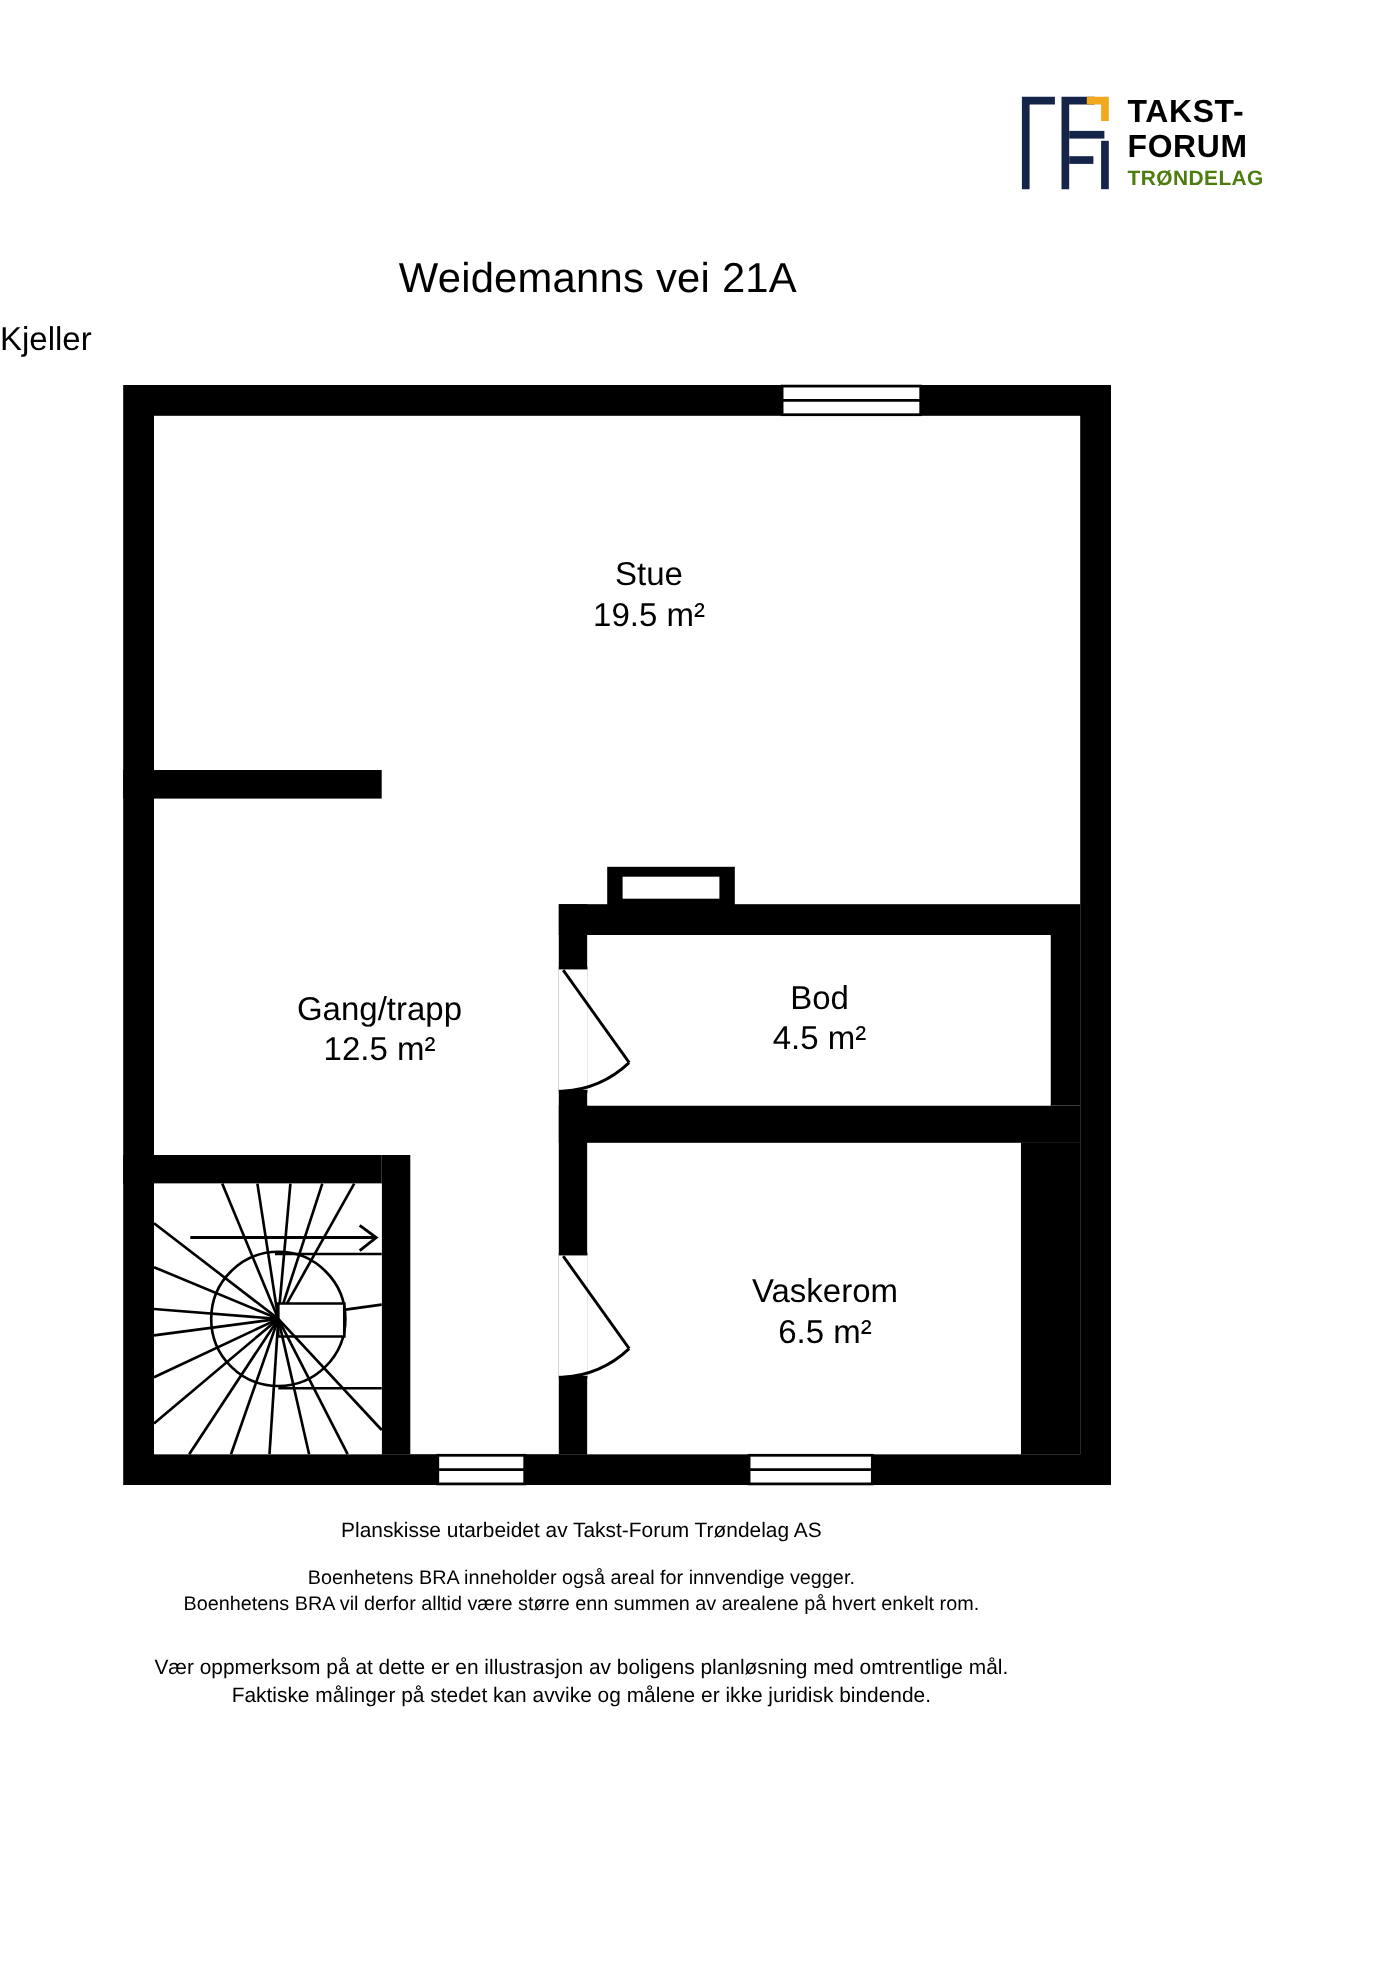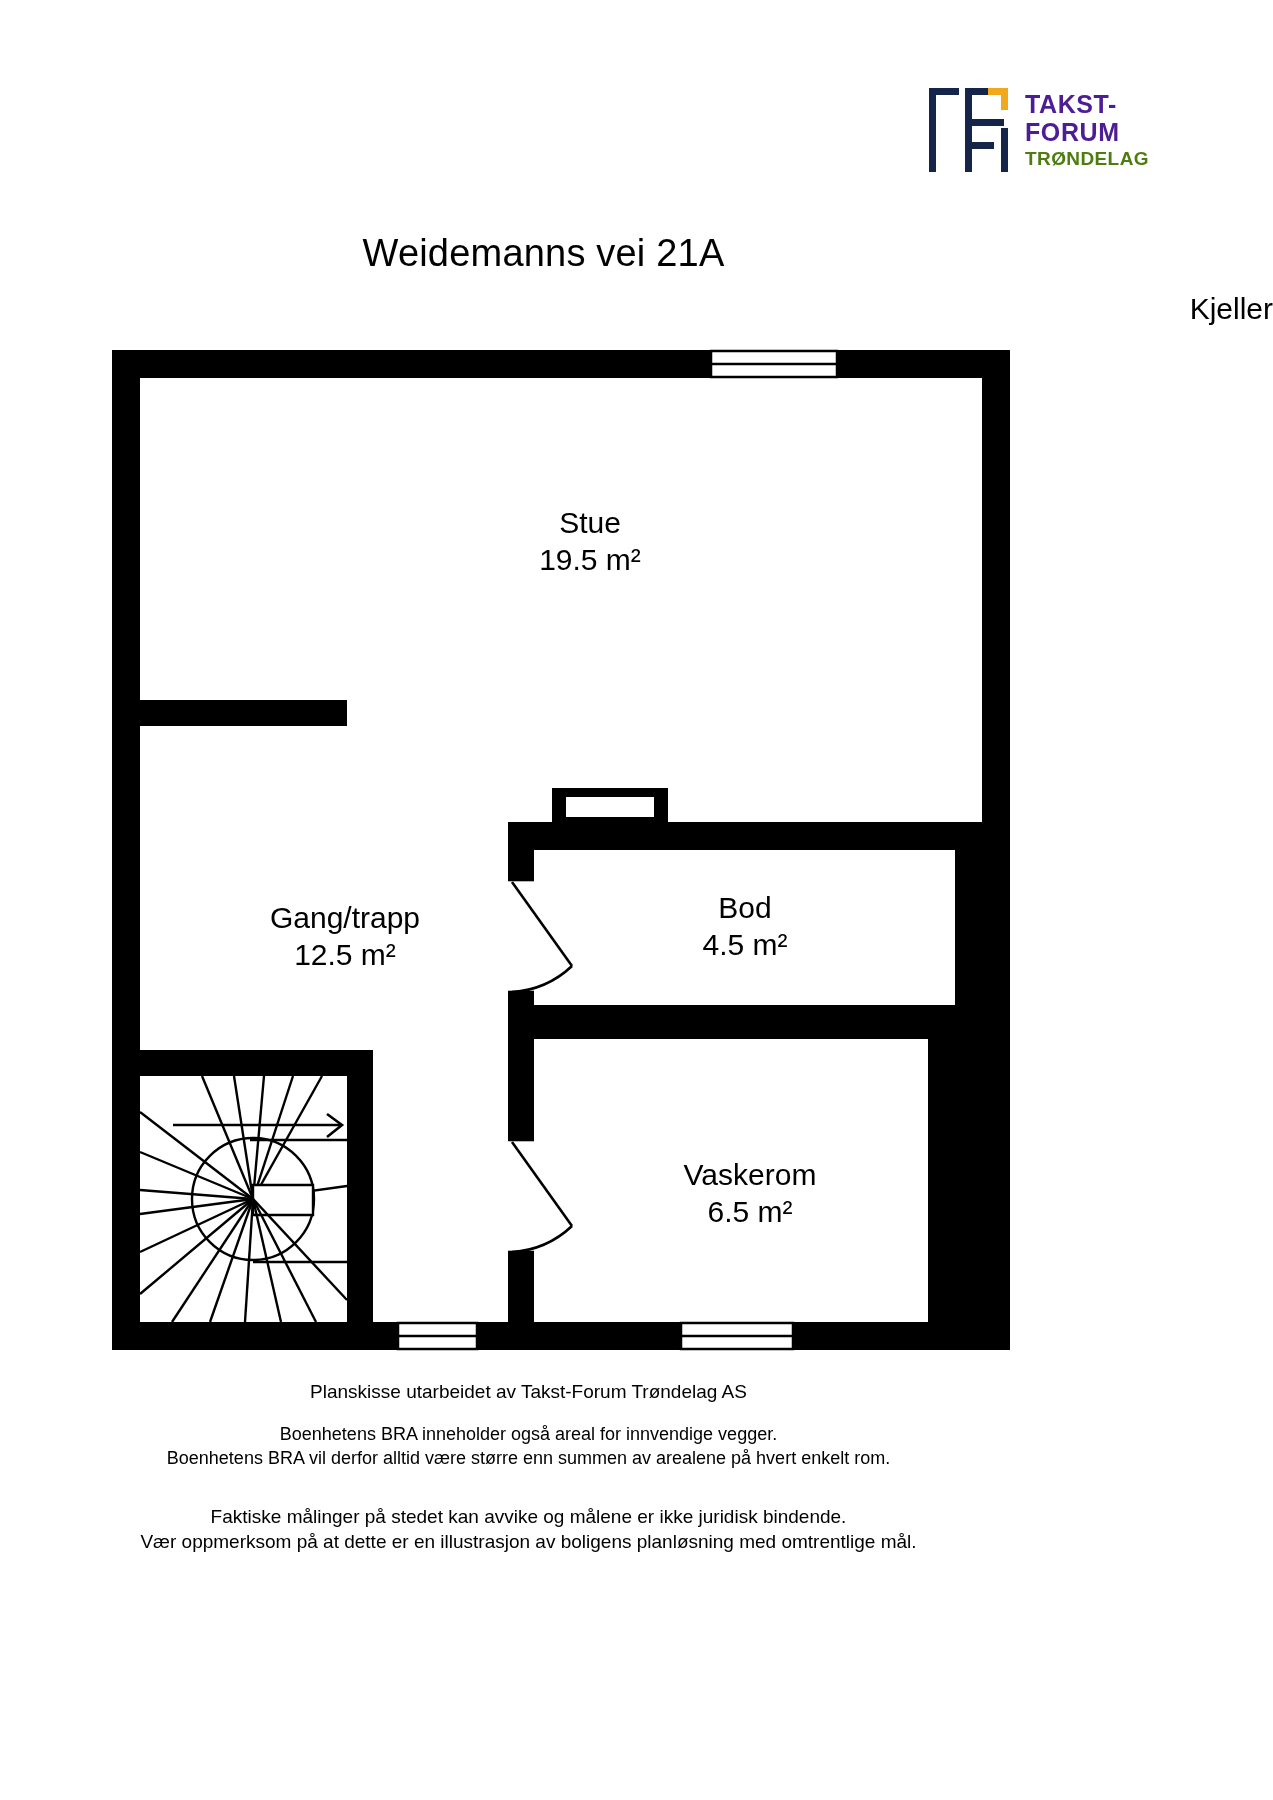--- a/index.html
+++ b/index.html
@@ -31,24 +31,24 @@
     height: 92px;
     flex: none;
   }
   .logo-text {
     display: flex;
     flex-direction: column;
     line-height: 1.0;
   }
   .logo-text .lt1,
   .logo-text .lt2 {
-    font-size: 25px;
+    font-size: 29px;
     font-weight: bold;
     letter-spacing: 0.6px;
-    color: #4c1d95;
+    color: #000000;
   }
   .logo-text .lt2 { margin-top: 3px; }
   .logo-text .lt3 {
     font-size: 19px;
     font-weight: bold;
     letter-spacing: 0.4px;
     color: #4d7c0f;
     margin-top: 4px;
   }
 
@@ -61,21 +61,21 @@
     text-align: center;
     font-size: 38px;
     font-weight: normal;
     letter-spacing: 0.2px;
   }
   .subtitle {
     position: absolute;
     top: 292px;
     left: 0;
     width: 1273px;
-    text-align: right;
+    text-align: left;
     font-size: 30px;
     font-weight: normal;
   }
 
   
   .plan {
     position: absolute;
     left: 0;
     top: 0;
     width: 1273px;
@@ -286,15 +286,15 @@
 </div>
 
 <div class="footer" id="footer-credit">Planskisse utarbeidet av Takst-Forum Trøndelag AS</div>
 
 <div class="footer" id="footer-bra">
   <div>Boenhetens BRA inneholder også areal for innvendige vegger.</div>
   <div>Boenhetens BRA vil derfor alltid være større enn summen av arealene på hvert enkelt rom.</div>
 </div>
 
 <div class="footer" id="footer-disclaimer">
+  <div>Vær oppmerksom på at dette er en illustrasjon av boligens planløsning med omtrentlige mål.</div>
   <div>Faktiske målinger på stedet kan avvike og målene er ikke juridisk bindende.</div>
-  <div>Vær oppmerksom på at dette er en illustrasjon av boligens planløsning med omtrentlige mål.</div>
 </div>
 
 </body></html>

